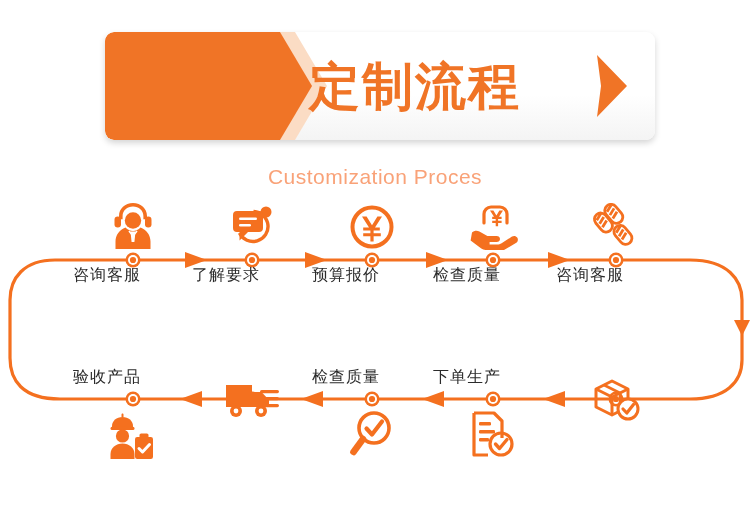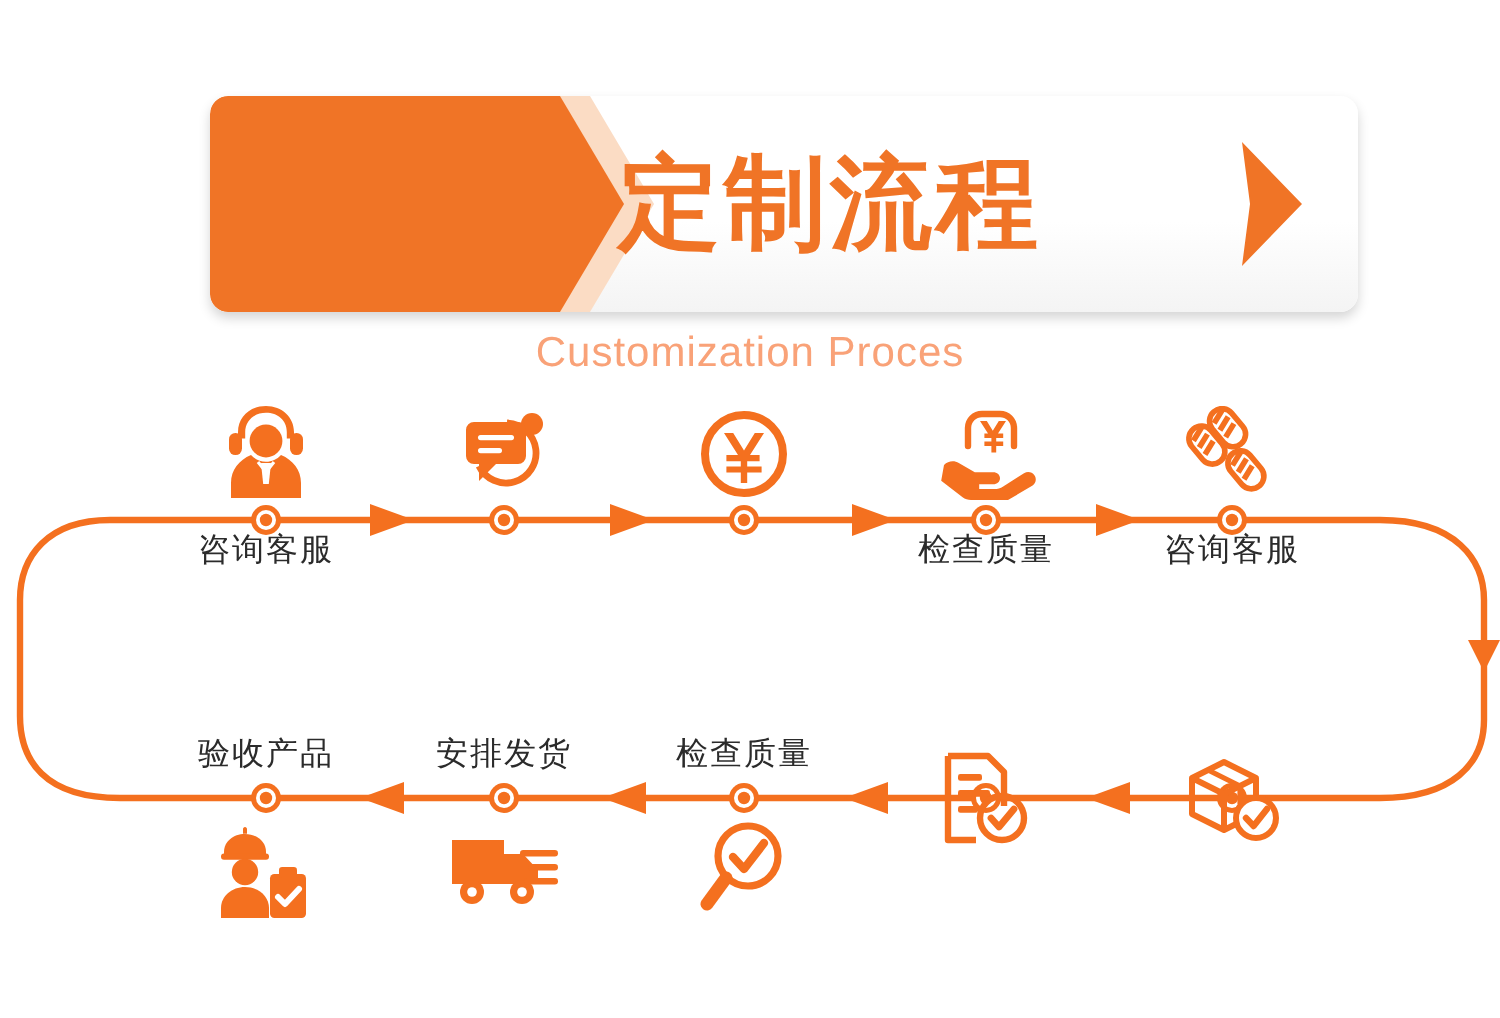--- a/index.html
+++ b/index.html
@@ -13,28 +13,27 @@
     height: 509px;
     position: relative;
     overflow: hidden;
     font-family: "Liberation Sans", "DejaVu Sans", sans-serif;
   }
 
   
   #banner {
     position: absolute;
     left: 105px;
-    top: 48px;
+    top: 32px;
     width: 550px;
     height: 108px;
     background: linear-gradient(180deg, #ffffff 0%, #ffffff 58%, #f4f4f4 100%);
     border-radius: 9px;
     box-shadow: 0 3px 6px rgba(0,0,0,0.17);
     overflow: hidden;
-    padding-left: 24px;
   }
   #banner-inner {
     position: absolute;
     inset: 0;
   }
   .banner-title {
     position: absolute;
     left: 160px;
     top: 0;
     width: 300px;
@@ -78,21 +77,20 @@
     left: 0;
     top: 0;
     width: 750px;
     height: 509px;
   }
 
   
   .step {
     position: absolute;
     width: 120px;
-    text-align: center;
   }
   .step-icon {
     height: 54px;
     display: flex;
     align-items: flex-end;
     justify-content: center;
   }
   .step-label {
     font-family: "DejaVu Sans", "Liberation Sans", sans-serif;
     font-size: 16px;
@@ -250,31 +248,33 @@
         <path d="M25.5 10.5a15 15 0 1 1-14 21.5"></path>
       </g>
       <g fill="#f4701f">
         <circle cx="38" cy="11" r="5.5"></circle>
         <path d="M9 10h22a4 4 0 0 1 4 4v13a4 4 0 0 1-4 4H20l-8.5 8.5V31H9a4 4 0 0 1-4-4V14a4 4 0 0 1 4-4z"></path>
         <rect x="11" y="16.5" width="18" height="2.6" rx="1.3" fill="#ffffff"></rect>
         <rect x="11" y="23" width="12" height="2.6" rx="1.3" fill="#ffffff"></rect>
       </g>
     </svg>
   </div>
+  <div class="step-label">了解要求</div>
 </div>
 
 <div class="step top" style="left:312px; top:197px;">
   <div class="step-icon">
     <svg width="46" height="48" viewBox="0 0 46 48">
       <circle cx="23" cy="24" r="19.5" fill="none" stroke="#f4701f" stroke-width="4"></circle>
       <g fill="#f4701f">
         <path d="M13 13.5h4.6L23 22.3l5.4-8.8H33l-7 11h4.8v3.1H24.6v2.6h7.2v3.1h-7.2v5.2h-3.2v-5.2h-7.2v-3.1h7.2v-2.6h-7.2v-3.1H20z"></path>
       </g>
     </svg>
   </div>
+  <div class="step-label">预算报价</div>
 </div>
 
 <div class="step top" style="left:433px; top:197px;">
   <div class="step-icon">
     <svg width="52" height="48" viewBox="0 0 52 48">
       <g fill="none" stroke="#f4701f" stroke-width="3.2" stroke-linecap="round">
         <path d="M17 20V11a7 7 0 0 1 7-7h9a7 7 0 0 1 7 7v9"></path>
       </g>
       <g fill="#f4701f">
         <path d="M23 7.5h3.4l3 4.9 3-4.9H36l-4 6.3h2.6v2.2h-3.5v1.8h3.5v2.2h-3.5v3.2h-2.4v-3.2h-3.5v-2.2h3.5v-1.8h-3.5v-2.2H27z"></path>
@@ -317,21 +317,20 @@
         <path d="M14.5 33.5C8 33.5 2.5 38 2.5 44v5h24v-5c0-6-5.5-10.5-12-10.5z"></path>
         <rect x="27" y="27" width="18" height="22" rx="2.2"></rect>
         <rect x="31.5" y="23.5" width="9" height="5.5" rx="1.6"></rect>
         <path d="M31 38.5l3.5 3.5 7-7.5" fill="none" stroke="#ffffff" stroke-width="3" stroke-linecap="round" stroke-linejoin="round"></path>
       </g>
     </svg>
   </div>
 </div>
 
 <div class="step bottom" style="left:192px; top:367px;">
-  <div class="step-label">安排发货</div>
   <div class="step-icon">
     <svg width="56" height="46" viewBox="0 0 56 46">
       <g fill="#f4701f">
         <path d="M2 10h26v22H2z" rx="2"></path>
         <path d="M28 17h9.5l7.5 8v7H28z"></path>
         <circle cx="12" cy="36" r="6"></circle>
         <circle cx="37" cy="36" r="6"></circle>
         <rect x="36" y="15" width="19" height="3.2" rx="1.6"></rect>
         <rect x="40" y="22" width="15" height="3.2" rx="1.6"></rect>
         <rect x="38" y="29" width="17" height="3.2" rx="1.6"></rect>
@@ -349,20 +348,21 @@
       <g fill="none" stroke="#f4701f">
         <circle cx="25" cy="18" r="15" stroke-width="3.6"></circle>
         <path d="M14 29 L4.5 42" stroke-width="6.5" stroke-linecap="round"></path>
         <path d="M17.5 18.5 L23 24.5 L33 11.5" stroke-width="4.2" stroke-linecap="round" stroke-linejoin="round"></path>
       </g>
     </svg>
   </div>
 </div>
 
 <div class="step bottom" style="left:433px; top:367px;">
+  <div class="step-label">下单生产</div>
   <div class="step-icon">
     <svg width="46" height="48" viewBox="0 0 46 48">
       <g fill="none" stroke="#f4701f" stroke-width="3.2" stroke-linejoin="round">
         <path d="M4 3h20l8 8v17"></path>
         <path d="M4 3v42h14"></path>
       </g>
       <g fill="#f4701f">
         <rect x="9" y="12" width="12" height="3.4" rx="1.2"></rect>
         <rect x="9" y="20" width="16" height="3.4" rx="1.2"></rect>
         <rect x="9" y="28" width="10" height="3.4" rx="1.2"></rect>

